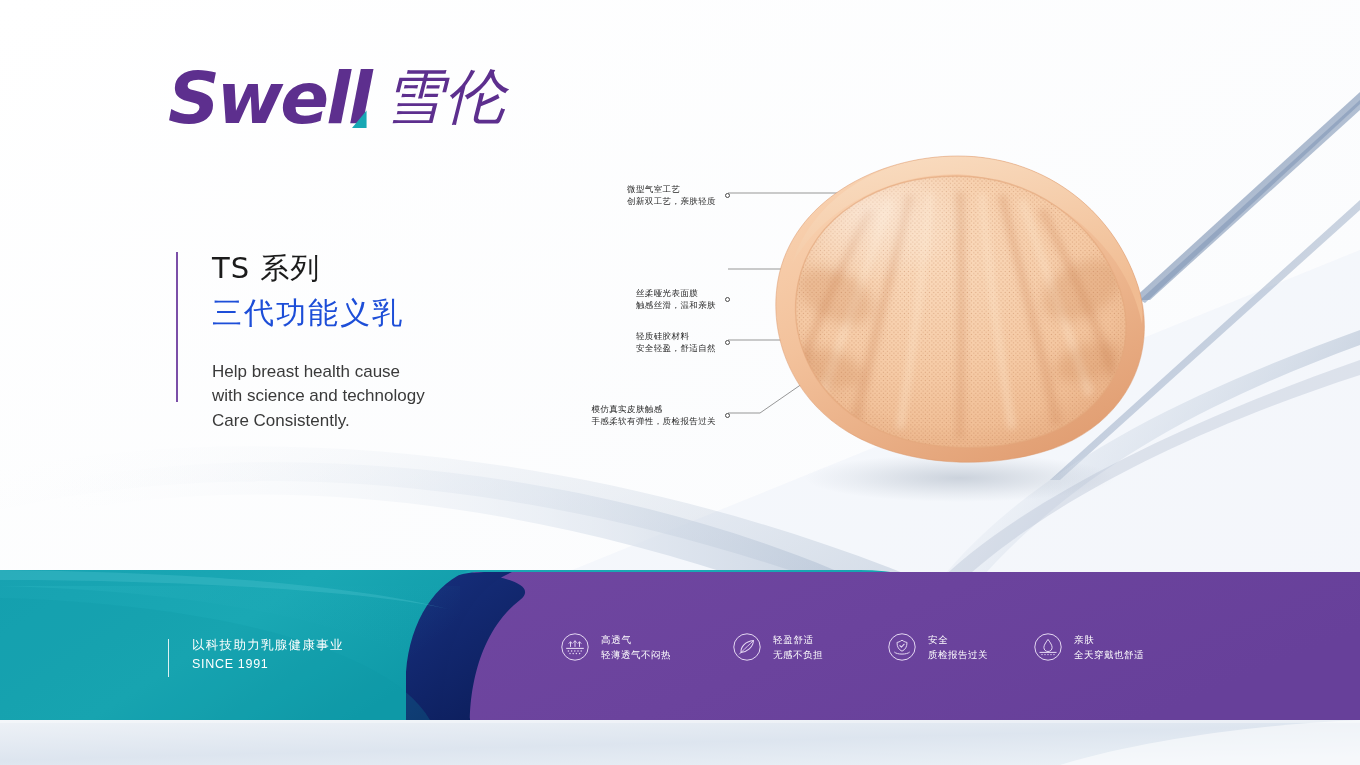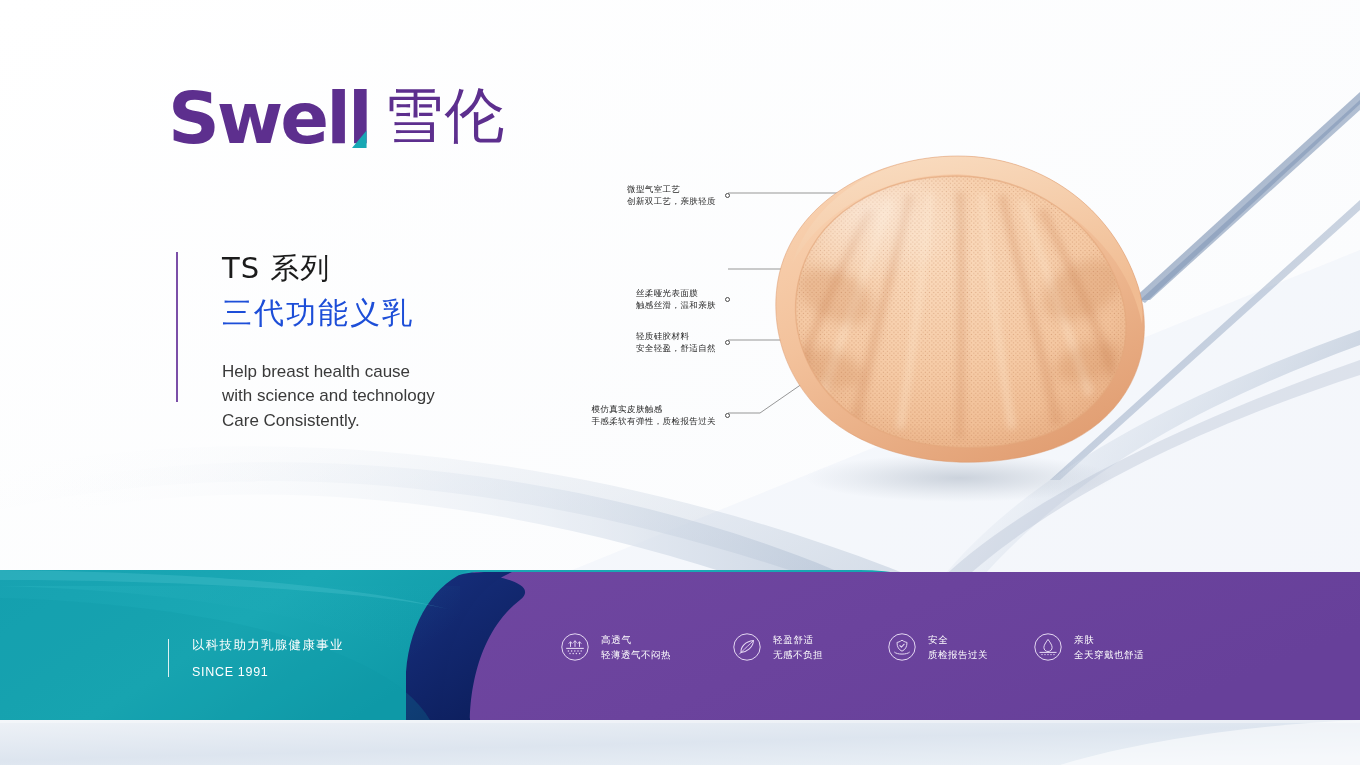--- a/index.html
+++ b/index.html
@@ -9,41 +9,41 @@
     font-family:"Liberation Sans","DejaVu Sans",sans-serif;
     background:#ffffff;
     position:relative;
   }
   #stage { position:absolute; inset:0; width:1360px; height:765px; overflow:hidden; background:#fff; }
 
   
   .bg-layer { position:absolute; inset:0; pointer-events:none; }
 
   
-  .logo-wrap { position:absolute; left:168px; top:84px; display:flex; align-items:flex-start; }
+  .logo-wrap { position:absolute; left:168px; top:64px; display:flex; align-items:center;font-style:italic; }
   .logo-swell {
     font-family:"DejaVu Sans","Liberation Sans",sans-serif;
     font-size:72px; font-weight:700; letter-spacing:-3px;
     color:#5d2f8e; line-height:0.95;
     position:relative;
   }
   .logo-tick {
     position:absolute; right:3px; bottom:4px;
     width:15px; height:18px; background:#17a8b4;
     clip-path:polygon(0 100%,100% 100%,100% 0);
   }
   .logo-cn {
     font-family:"DejaVu Sans","Liberation Sans",sans-serif;
     font-size:60px; font-weight:500; color:#5d2f8e;
     margin-left:14px; letter-spacing:1px; line-height:1.05;
     padding-bottom:4px;
   }
 
   
-  .headline { position:absolute; left:176px; top:250px; padding-left:46px; }
+  .headline { position:absolute; left:176px; top:250px; padding-left:36px; }
   .headline .vrule {
     position:absolute; left:0; top:2px; width:1.6px; height:150px;
     background:#7b4fa8;
   }
   .h-title {
     font-size:29px; font-weight:400; color:#1b1b1b; letter-spacing:1px;
     font-family:"DejaVu Sans","Liberation Sans",sans-serif;
     line-height:1.25;
   }
   .h-sub {
@@ -82,21 +82,21 @@
   }
   .brandline .bl-rule {
     position:absolute; left:0; top:3px; width:1.4px; height:38px;
     background:rgba(255,255,255,.85);
   }
   .bl-cn {
     font-size:12.5px; letter-spacing:1.3px; line-height:1.5;
     font-family:"DejaVu Sans","Liberation Sans",sans-serif; font-weight:400;
   }
   .bl-en {
-    font-size:12.5px; letter-spacing:.7px; line-height:1.5; margin-top:8px;
+    font-size:12.5px; letter-spacing:.7px; line-height:1.5; margin-top:0;
     font-family:"Liberation Sans",sans-serif; font-weight:400;
   }
 
   .features { position:absolute; left:560px; top:632px; display:flex; }
   .feature { display:flex; align-items:center; }
   .feature .ficon { width:30px; height:30px; flex:0 0 auto; }
   .feature .ftext { margin-left:11px; color:#ffffff; white-space:nowrap; }
   .ft-title {
     font-size:9.5px; letter-spacing:.7px; line-height:1.6;
     font-family:"DejaVu Sans","Liberation Sans",sans-serif; font-weight:500;

